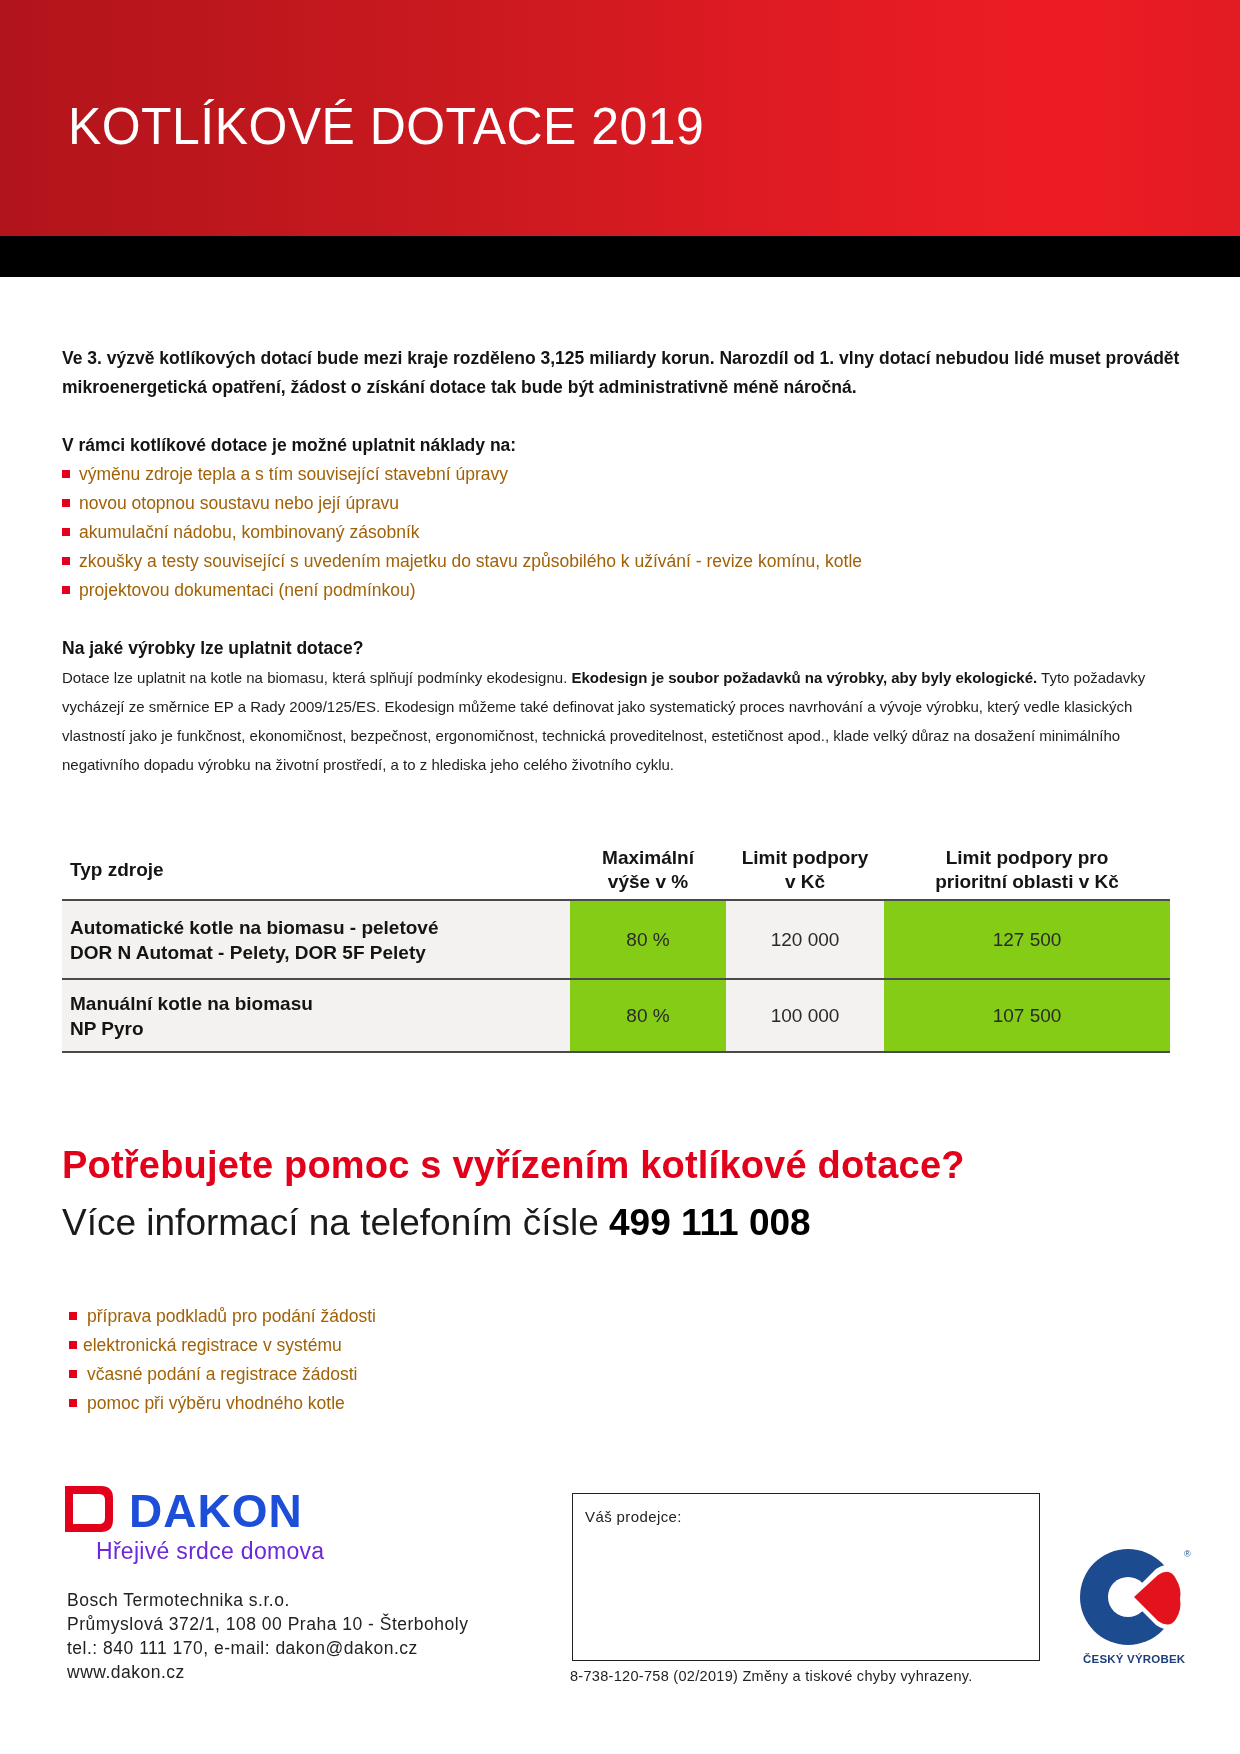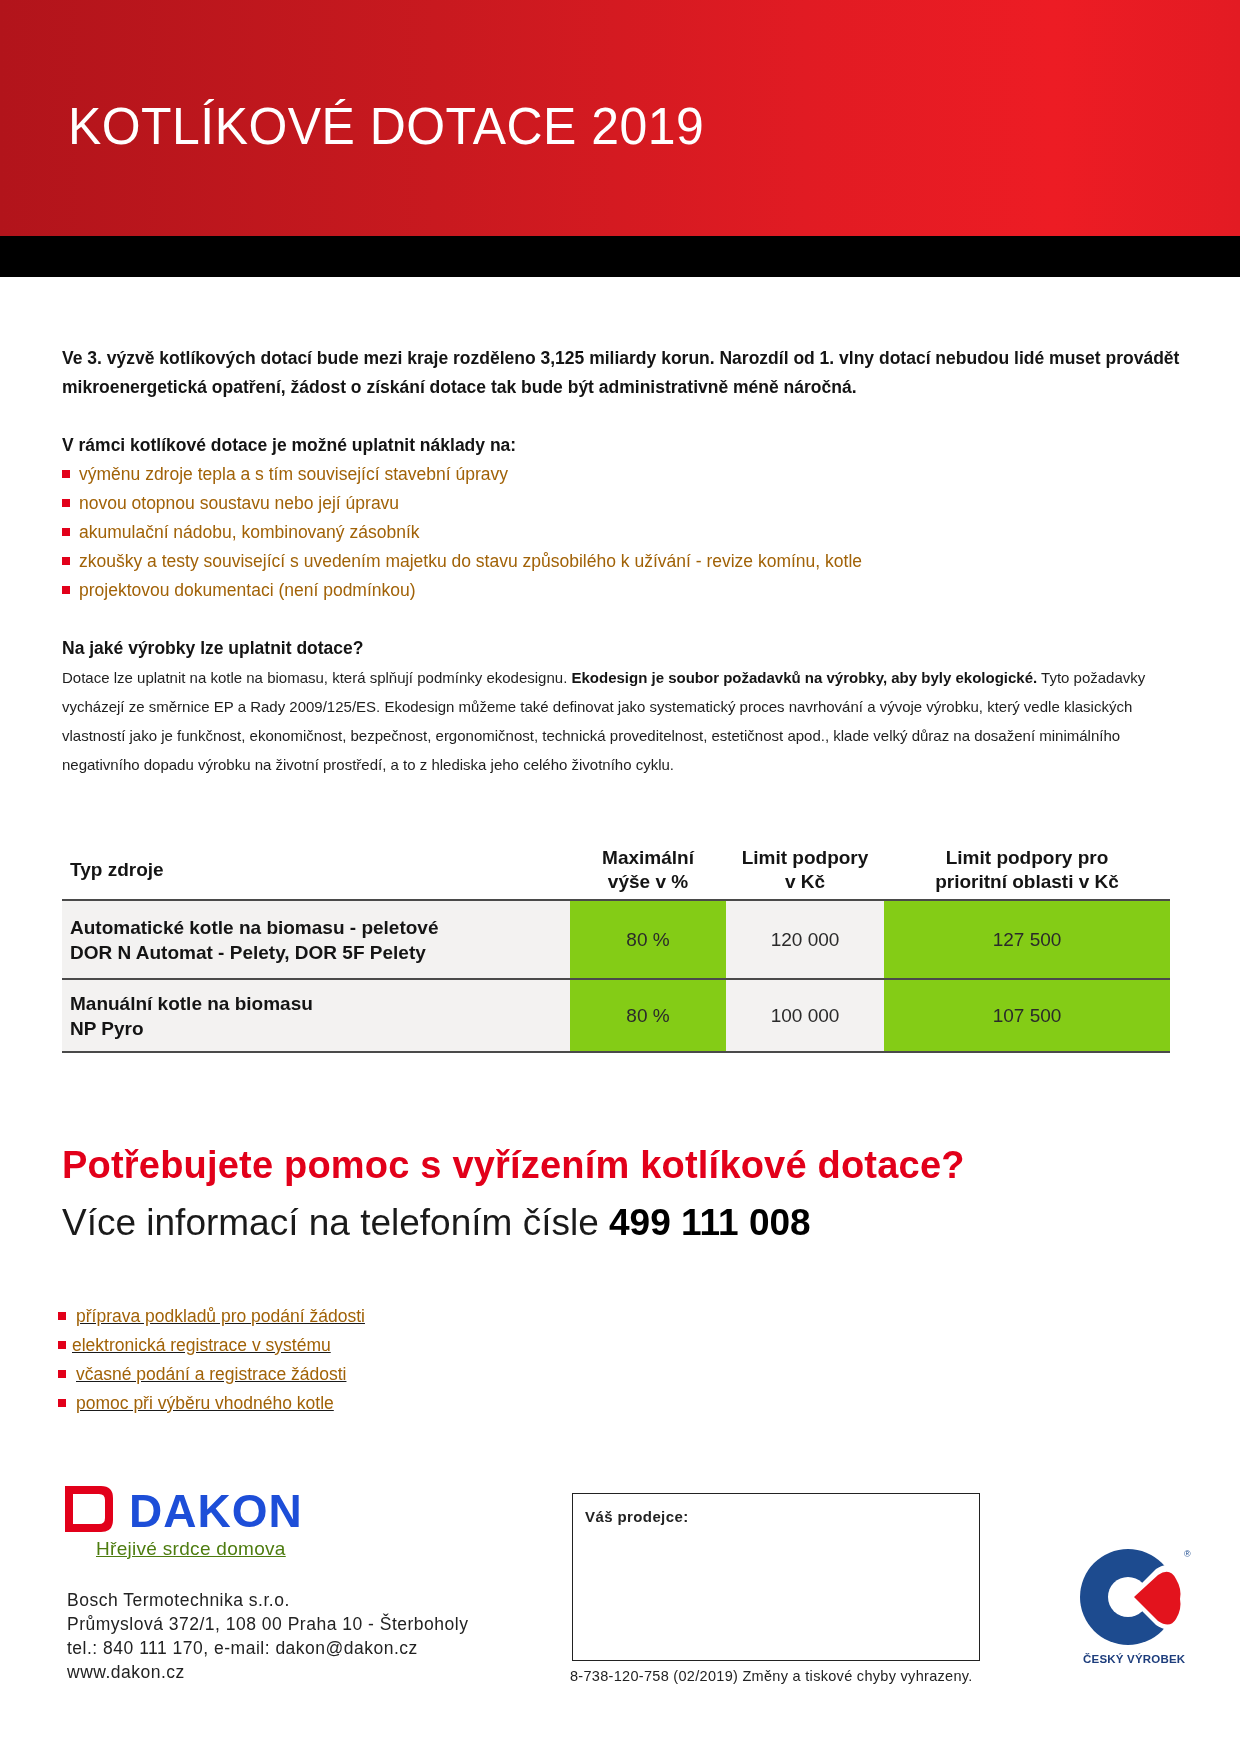--- a/index.html
+++ b/index.html
@@ -77,40 +77,40 @@
   .cta-title {
     position: absolute; left: 62px; top: 1144px;
     font-size: 38px; font-weight: bold; color: #e2001a; letter-spacing: 0.2px;
   }
   .cta-phone {
     position: absolute; left: 62px; top: 1202px;
     font-size: 37px; color: #1a1a1a; font-weight: normal;
   }
   .cta-phone .num { font-weight: bold; color: #000; }
 
-  .help-list { left: 58px; top: 1302px; text-decoration: underline; }
+  .help-list { left: 69px; top: 1302px; }
   .help-list li { padding-left: 18px; }
 
   .dakon-logo { position: absolute; left: 63px; top: 1484px; width: 280px; height: 80px; }
   .dakon-word {
     position: absolute; left: 66px; top: 0px; font-size: 46px; font-weight: bold; color: #1d4ed8;
     letter-spacing: 1px; line-height: 54px;
   }
   .dakon-tagline {
-    position: absolute; left: 33px; top: 54px; font-size: 19px; color: #4d7c0f; letter-spacing: 0.3px; text-decoration: underline;
+    position: absolute; left: 33px; top: 54px; font-size: 23px; color: #6d28d9; letter-spacing: 0.3px;
   }
 
   .company {
     position: absolute; left: 67px; top: 1588px; font-size: 17.5px; line-height: 24px; color: #222;
     letter-spacing: 0.5px;
   }
 
   .dealer-box {
-    position: absolute; left: 572px; top: 1493px; width: 408px; height: 168px;
-    border: 1.5px solid #222; background: #fff; font-weight: bold;
+    position: absolute; left: 572px; top: 1493px; width: 468px; height: 168px;
+    border: 1.5px solid #222; background: #fff;
   }
   .dealer-label {
     position: absolute; left: 12px; top: 14px; font-size: 15px; color: #222; letter-spacing: 0.4px;
   }
   .legal {
     position: absolute; left: 570px; top: 1668px; font-size: 14.5px; color: #222; letter-spacing: 0.3px;
   }
 
   .czech-logo { position: absolute; left: 1078px; top: 1545px; width: 120px; height: 125px; }
   .czech-logo svg { position: absolute; left: 0; top: 0; }

